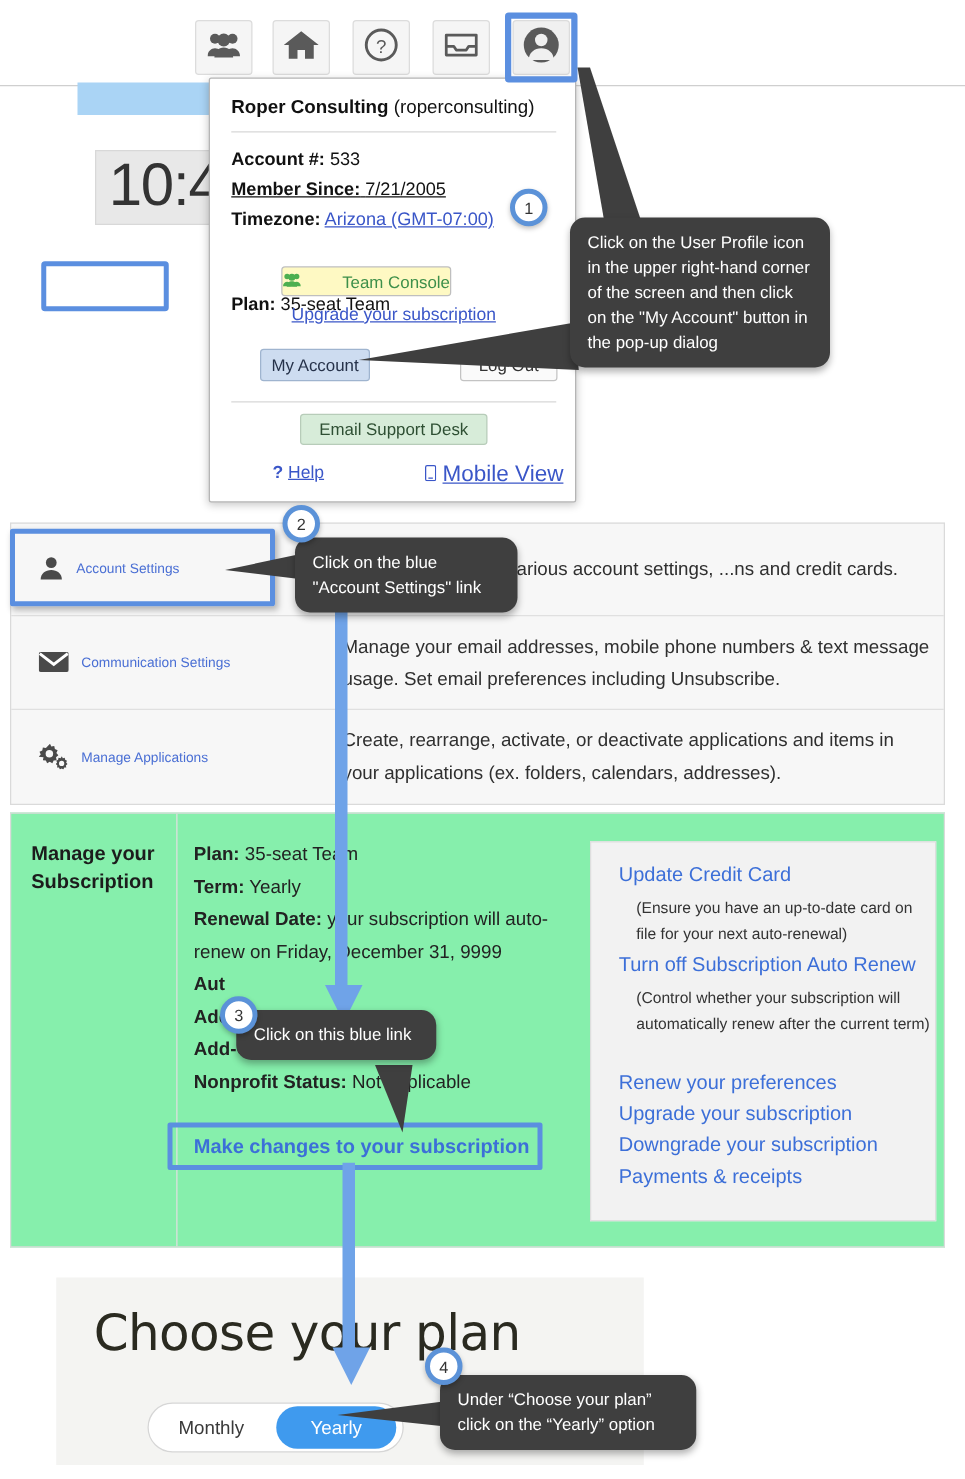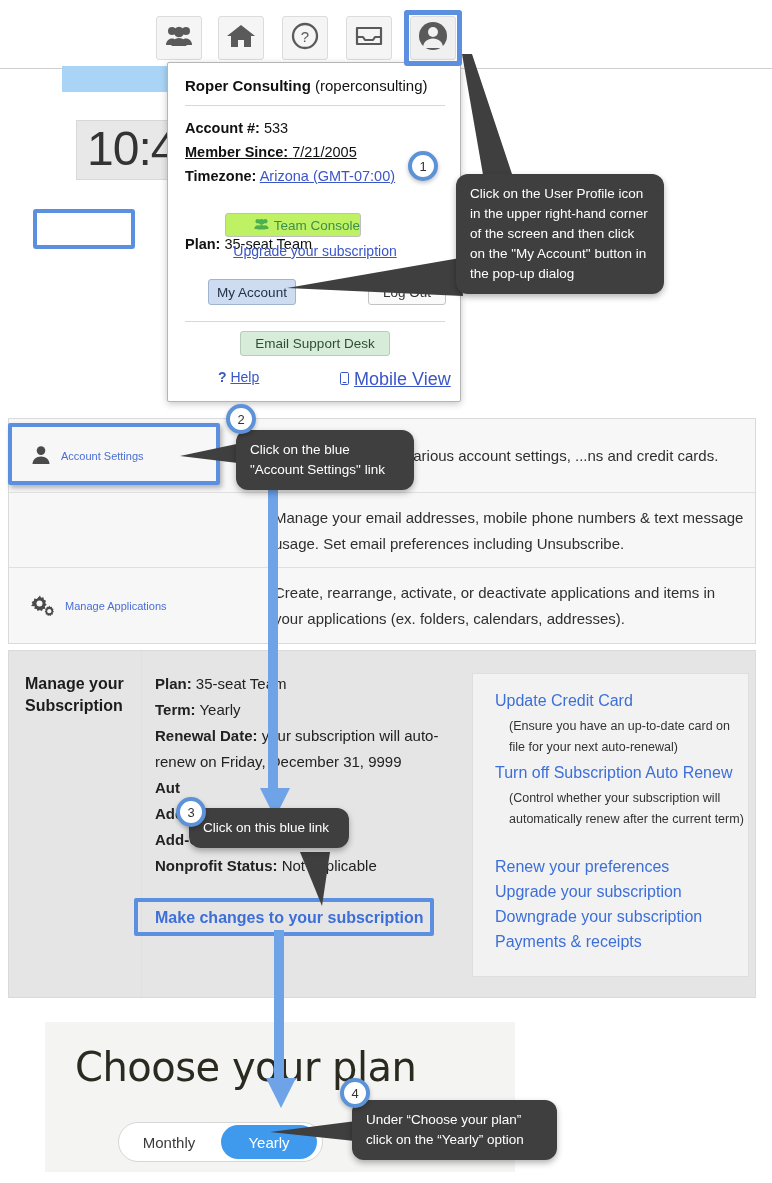--- a/index.html
+++ b/index.html
@@ -56,22 +56,22 @@
   .kv { position:absolute; left:17px; font-size:14.5px; color:#111; white-space:nowrap; }
   .kv b { font-weight:bold; }
   #kv-account { top:57px; }
   #kv-member  { top:81px;text-decoration:underline; }
   #kv-tz      { top:105px; }
   #kv-plan    { top:129px;margin-top:44px; }
   .tzlink { color:#3a56c8; text-decoration:underline; }
 
   #team-console {
     position:absolute; left:57px; top:150px; width:136px; height:24px;
-    background:#bef264; border:1px solid #bfbfbf; border-radius:3px;
-    display:flex; align-items:center; justify-content:flex-end; gap:5px;
+    background:#fef9c3; border:1px solid #bfbfbf; border-radius:3px;
+    display:flex; align-items:center; justify-content:space-between; gap:5px;
     font-size:13.5px; color:#3d8f4a;
   }
   #upgrade-link {
     position:absolute; left:0; top:180px; width:294px; text-align:center;
     font-size:14px; color:#3a56c8; text-decoration:underline;
   }
   #my-account-btn {
     position:absolute; left:40px; top:216px; width:88px; height:26px;
     background:#cddcf0; border:1px solid #9fb4cf; border-radius:3px;
     display:flex; align-items:center; justify-content:center;
@@ -121,21 +121,21 @@
   }
   #acct-hl {
     position:absolute; left:8px; top:423px; width:212px; height:62px;
     border:4px solid #5b8fe0; border-radius:2px; z-index:3;
     box-shadow:2px 3px 5px rgba(0,0,0,.28);
   }
 
   
   #sub-card {
     position:absolute; left:8px; top:650px; width:748px; height:348px;
-    background:#e5e5e5; border:1px solid #dadada;
+    background:#86efac; border:1px solid #dadada;
   }
   #sub-title {
     position:absolute; left:16px; top:22px; width:110px;
     font-size:16px; font-weight:bold; color:#1c1c1c; line-height:22px;
   }
   #sub-divider { position:absolute; left:132px; top:0; width:1px; height:346px; background:#e0e0e0; }
   #sub-details { position:absolute; left:146px; top:20px; width:300px; font-size:15px; color:#222; line-height:26px; }
   #sub-details b { font-weight:bold; }
   #make-changes {
     position:absolute; left:146px; top:258px;
@@ -342,20 +342,29 @@
             <circle cx="10" cy="5.6" r="4.3"></circle>
             <path d="M1.5 19c0-4.6 3.8-7.6 8.5-7.6s8.5 3 8.5 7.6z"></path>
           </svg>
       </span>
       <span>Account Settings</span>
     </div>
     <div class="srow-desc">...wner information, various account settings, ...ns and credit cards.</div>
   </div>
 
   <div class="srow" id="srow-1">
+    <div class="srow-label">
+      <span>
+        <svg width="24" height="18" viewBox="0 0 24 18">
+            <rect x="0" y="1" width="24" height="16" rx="1.5"></rect>
+            <path d="M0.8 2.4 12 11 23.2 2.4" fill="none" stroke="#fff" stroke-width="2.4"></path>
+          </svg>
+      </span>
+      <span>Communication Settings</span>
+    </div>
     <div class="srow-desc">Manage your email addresses, mobile phone numbers &amp; text message usage. Set email preferences including Unsubscribe.</div>
   </div>
 
   <div class="srow" id="srow-2">
     <div class="srow-label">
       <span>
         <svg width="24" height="22" viewBox="0 0 24 22">
             <path d="M9 1.5l1 2.2 2.4-.4.5 2.4 2.2 1-1 2.2 1.6 1.8-1.9 1.6.5 2.4-2.4.2-1 2.2-2.1-1.2-2.1 1.2-1-2.2-2.4-.2.5-2.4L0 11.9l1.6-1.8-1-2.2 2.2-1 .5-2.4 2.4.4z"></path>
             <circle cx="8.5" cy="9.5" r="3" fill="#f7f7f7"></circle>
             <path d="M18.5 11.5l.7 1.5 1.6-.3.3 1.6 1.5.7-.7 1.5 1.1 1.2-1.3 1.1.3 1.6-1.6.1-.7 1.5-1.4-.8-1.4.8-.7-1.5-1.6-.1.3-1.6-1.3-1.1 1.1-1.2-.7-1.5 1.5-.7.3-1.6 1.6.3z"></path>

